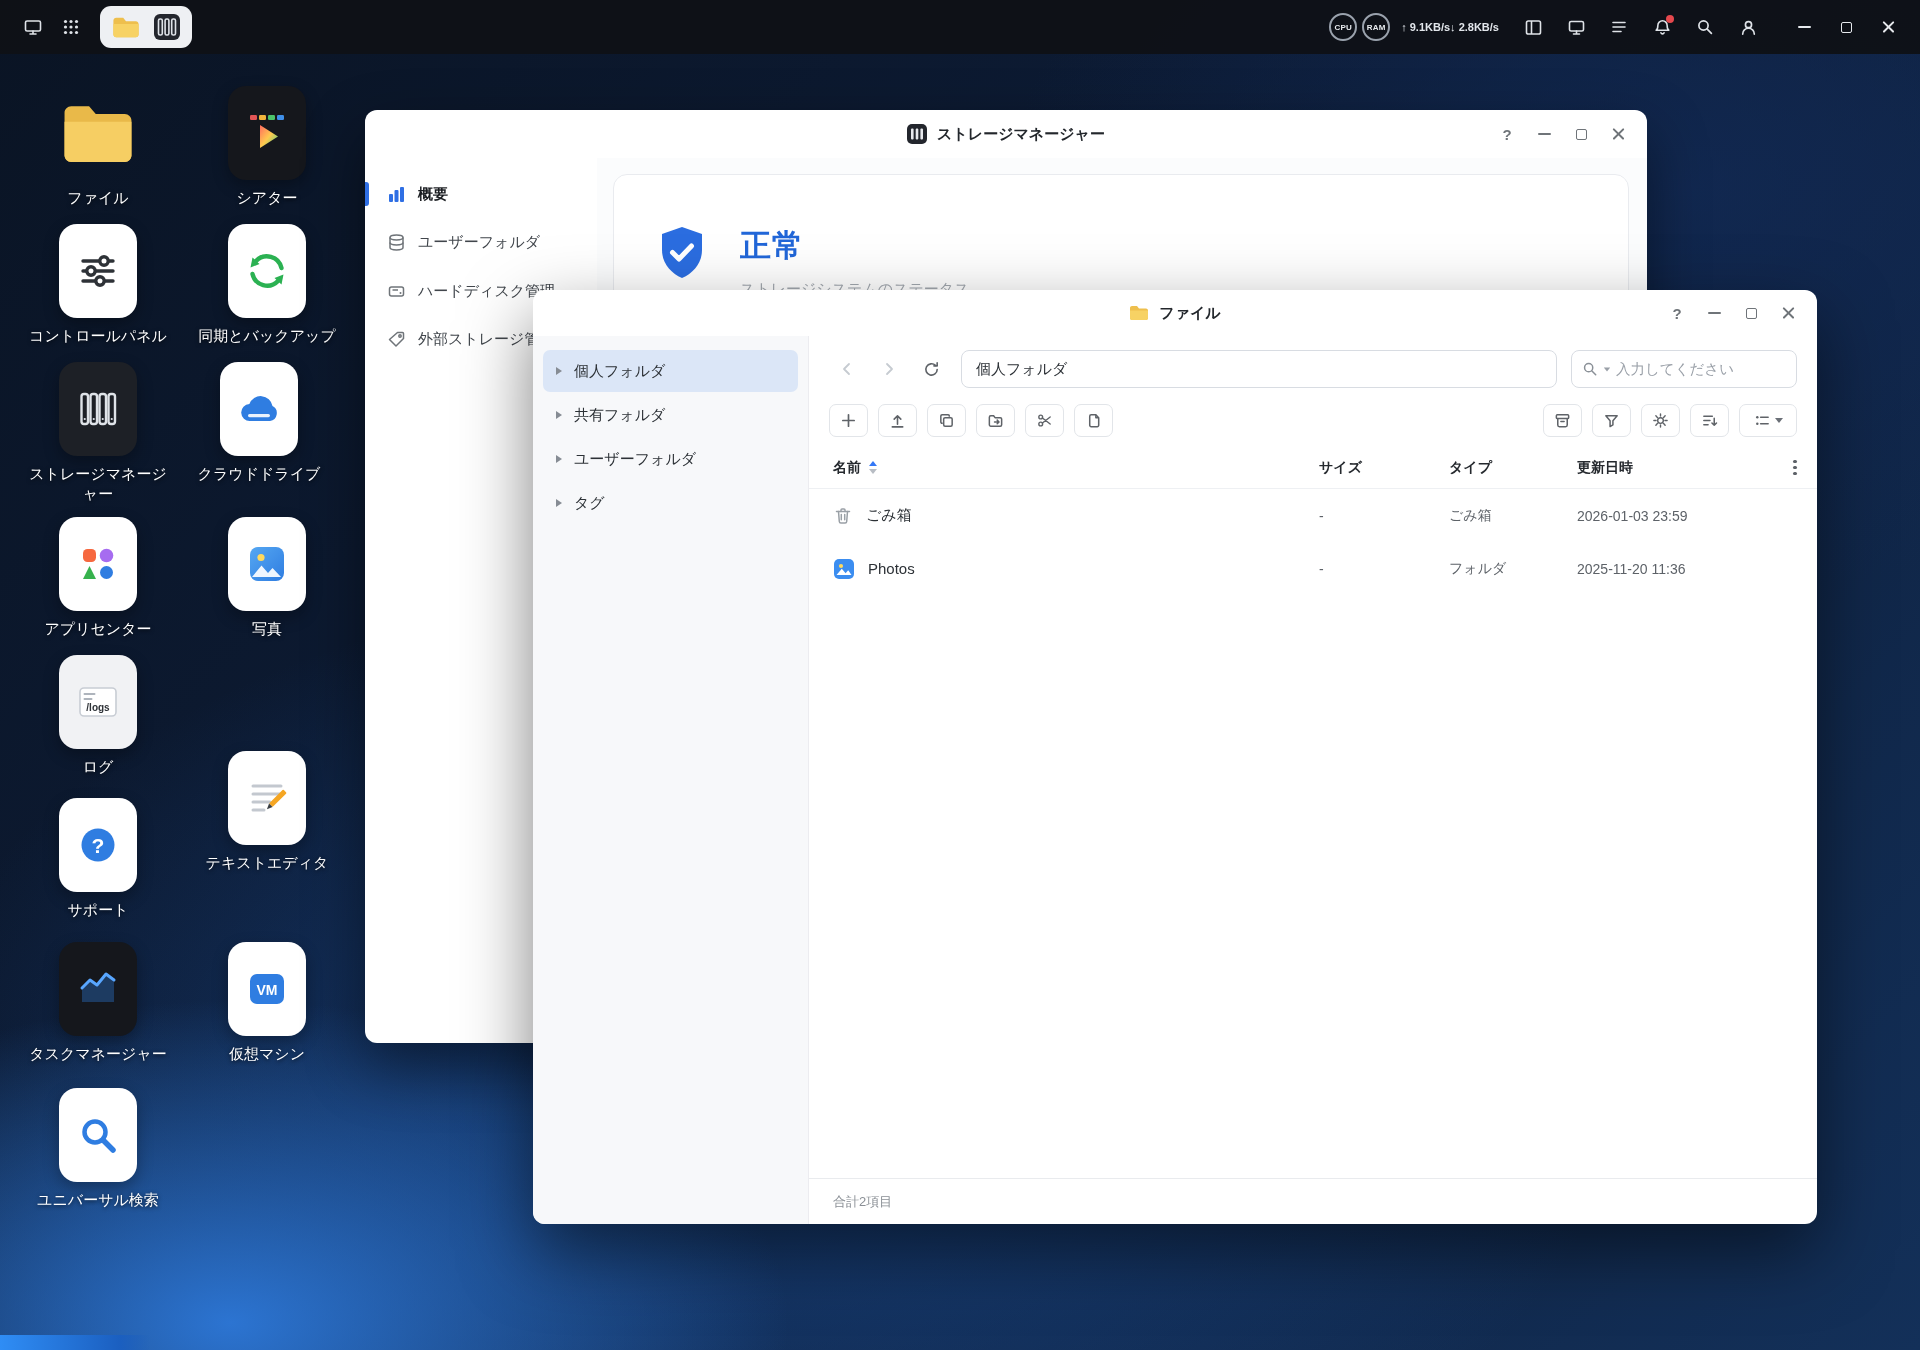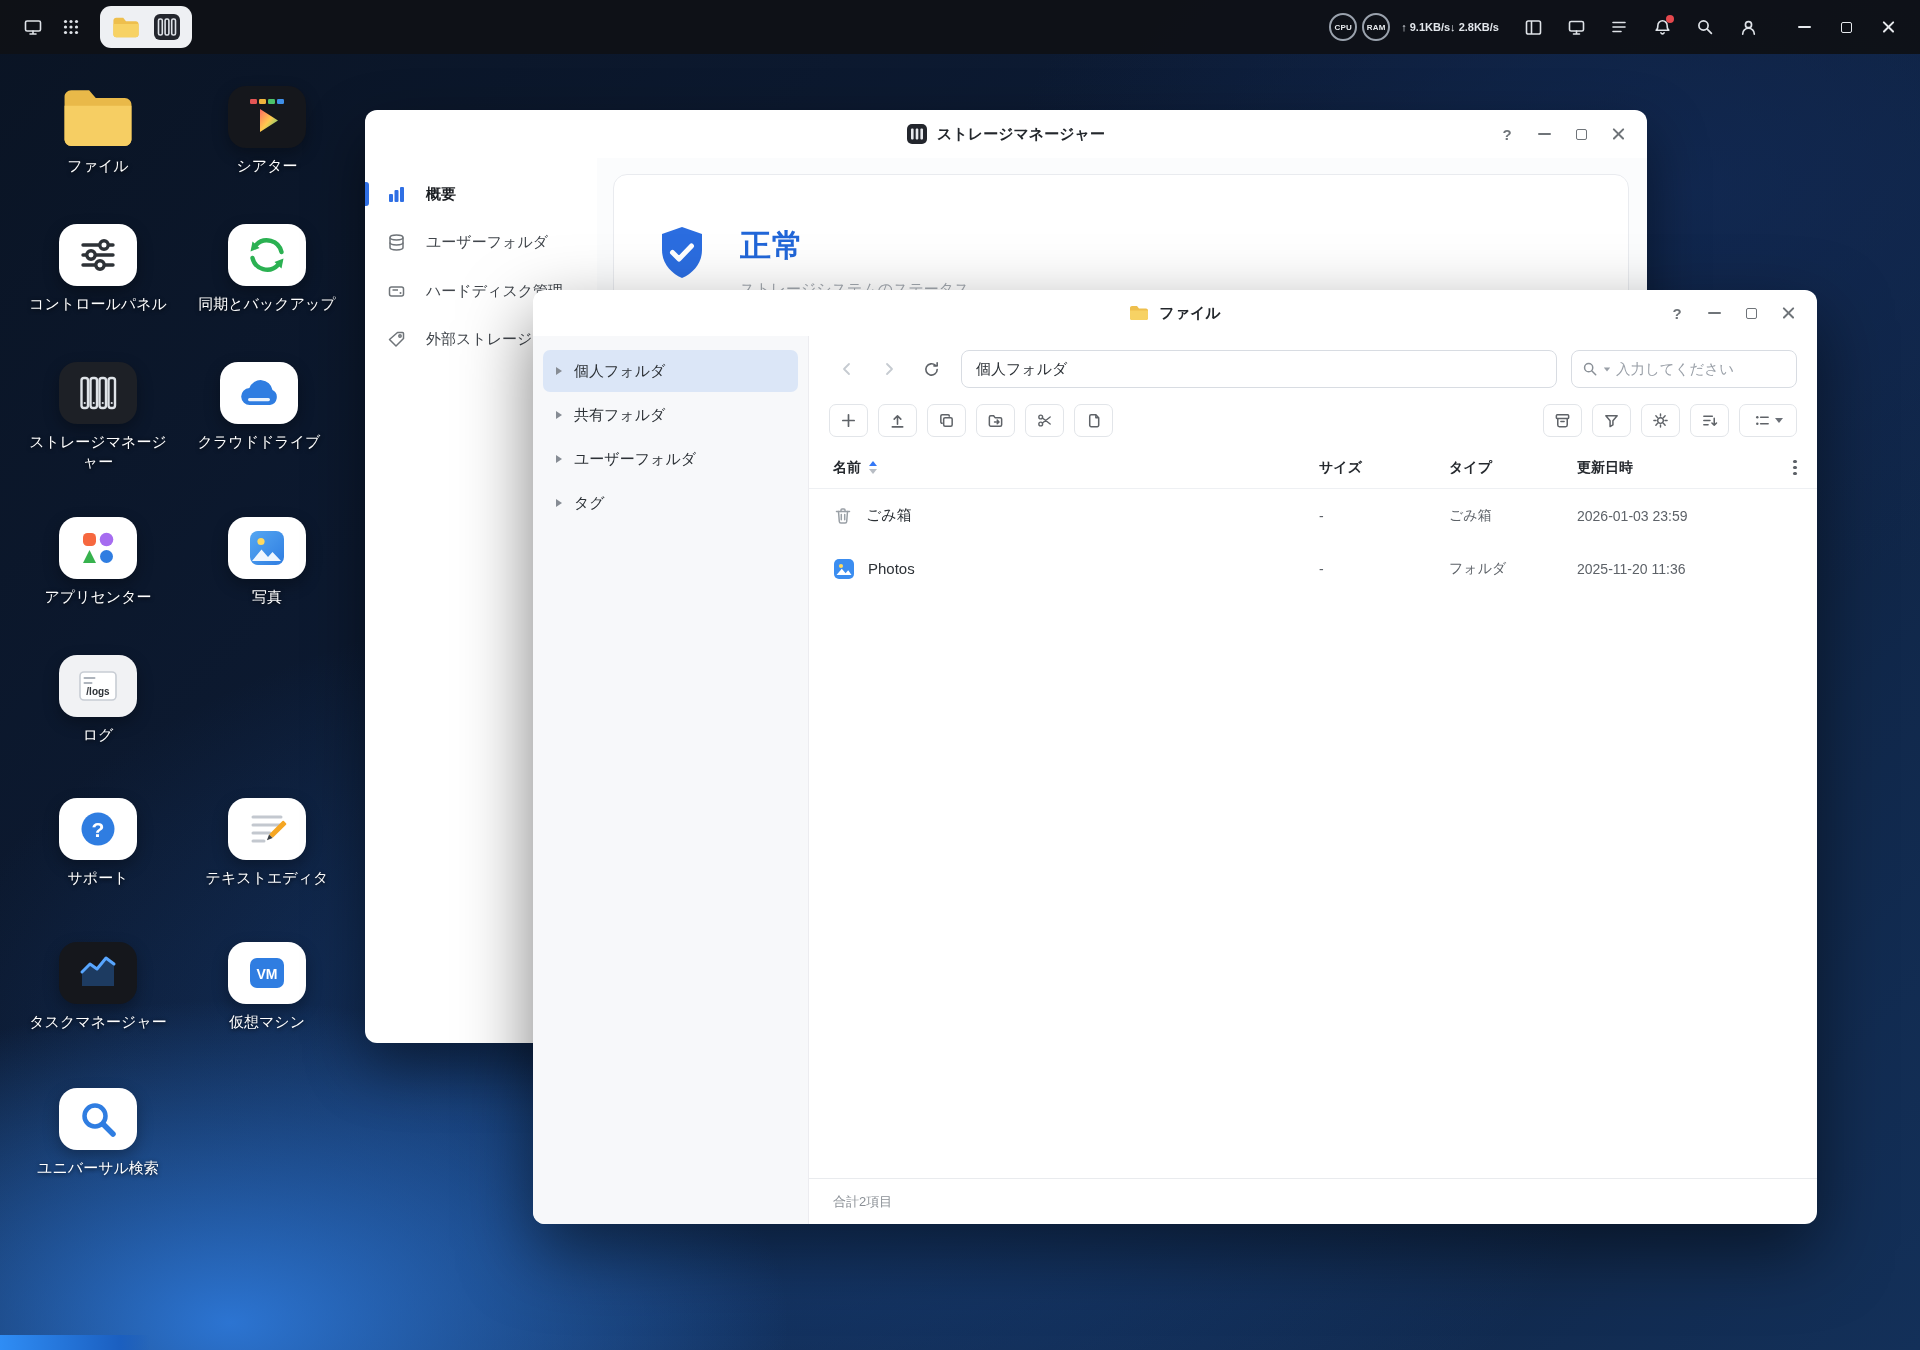--- a/index.html
+++ b/index.html
@@ -25,39 +25,39 @@
 .wcg{display:flex;align-items:center;gap:6px;margin-left:14px}
 .wc{width:36px;height:36px;display:flex;align-items:center;justify-content:center;color:#e6e9ed}
 .sh-min{width:13px;height:2px;background:currentColor;border-radius:1px}
 .sh-max{width:11px;height:11px;border:1.6px solid currentColor;border-radius:2px}
 .sh-close{position:relative;width:13px;height:13px}
 .sh-close::before,.sh-close::after{content:"";position:absolute;left:-1px;top:5.5px;width:15px;height:1.8px;background:currentColor;border-radius:1px}
 .sh-close::before{transform:rotate(45deg)}.sh-close::after{transform:rotate(-45deg)}
 
 
 .dicon{position:absolute;width:150px;display:flex;flex-direction:column;align-items:center;cursor:default;z-index:2}
-.tile{width:78px;height:62px;border-radius:18px;display:flex;align-items:center;justify-content:center;box-shadow:0 6px 16px rgba(0,0,0,.3)}
+.tile{width:78px;height:94px;border-radius:18px;display:flex;align-items:center;justify-content:center;box-shadow:0 6px 16px rgba(0,0,0,.3)}
 .t-white{background:#fff}.t-dark{background:#1d2026}.t-dark2{background:#15171c}.t-light{background:#f1f2f4}
 .t-none{background:transparent;box-shadow:none}
 .dlabel{margin-top:8px;font-size:15px;color:#fff;text-align:center;line-height:1.3;text-shadow:0 1px 4px rgba(0,0,0,.85)}
 
 
 .window{position:absolute;background:#fff;border-radius:12px;overflow:hidden;display:flex;flex-direction:column}
 .storage{left:365px;top:110px;width:1282px;height:933px;box-shadow:0 24px 60px rgba(0,0,0,.45);z-index:10}
 .files{left:533px;top:290px;width:1284px;height:934px;box-shadow:0 28px 70px rgba(0,0,0,.5);z-index:20}
 .titlebar{height:48px;position:relative;display:flex;align-items:center;justify-content:center;flex:0 0 auto}
 .files .titlebar{height:46px}
 .tb-title{display:flex;align-items:center;gap:10px;font-size:15px;font-weight:700;color:#23272c}
 .tb-ctrls{position:absolute;right:14px;top:0;bottom:0;display:flex;align-items:center;gap:7px}
 .tbc{width:30px;height:30px;display:flex;align-items:center;justify-content:center;color:#6f7479;font-size:15px;font-weight:600}
 .win-body{flex:1;display:flex;min-height:0}
 
 
 .s-side{width:232px;flex:0 0 auto;padding-top:12px}
-.s-item{position:relative;display:flex;align-items:flex-start;gap:20px;padding:14px 10px 14px 22px;font-size:15px;color:#41464c;line-height:1.35}
+.s-item{position:relative;display:flex;align-items:flex-start;gap:12px;padding:14px 10px 14px 22px;font-size:15px;color:#41464c;line-height:1.35}
 .s-item .s-ic{flex:0 0 auto;margin-top:1px}
 .s-item.sel{color:#191c20;font-weight:700}
 .s-item.sel::before{content:"";position:absolute;left:0;top:50%;transform:translateY(-50%);width:4px;height:24px;background:#2f6fe4;border-radius:0 3px 3px 0}
 .s-main{flex:1;background:#fbfcfd;padding:16px 18px 18px 16px}
 .s-card{background:#fff;border:1px solid #e9ebef;border-radius:14px;height:100%;padding:50px 0 0 42px;display:flex;gap:32px;align-items:flex-start}
 .s-status-title{font-size:31px;color:#2166d8;font-weight:600;letter-spacing:1px}
 .s-status-sub{font-size:15px;color:#a2a8af;margin-top:13px}
 
 
 .f-side{width:276px;flex:0 0 auto;background:#f7f8fa;border-right:1px solid #ececf0;padding-top:12px}
@@ -248,21 +248,21 @@
           </defs>
           <rect x="6" y="6" width="34" height="34" rx="8" fill="url(#gpht)"></rect>
           <circle cx="17" cy="16.5" r="3.6" fill="#ffd95e"></circle>
           <path d="M8 36l9.5-11.5 6.5 7.5 4.5-5L37 36z" fill="#fff" opacity=".92"></path>
         </svg>
     </div>
     <div class="dlabel">写真</div>
   </div>
 
 
-  <div class="dicon" style="left:192px;top:798px">
+  <div class="dicon" style="left:192px;top:751px">
     <div class="tile t-white">
       <svg width="46" height="46" viewBox="0 0 46 46">
           <g stroke="#c3c8cf" stroke-width="3" stroke-linecap="round">
             <path d="M9 11h28M9 19h28M9 27h17M9 35h11"></path>
           </g>
           <g transform="rotate(45 31 26)">
             <rect x="28.6" y="12" width="5" height="20" rx="1" fill="#f5a623"></rect>
             <polygon points="28.6,32 33.6,32 31.1,37.5" fill="#3a3f45"></polygon>
           </g>
         </svg>

